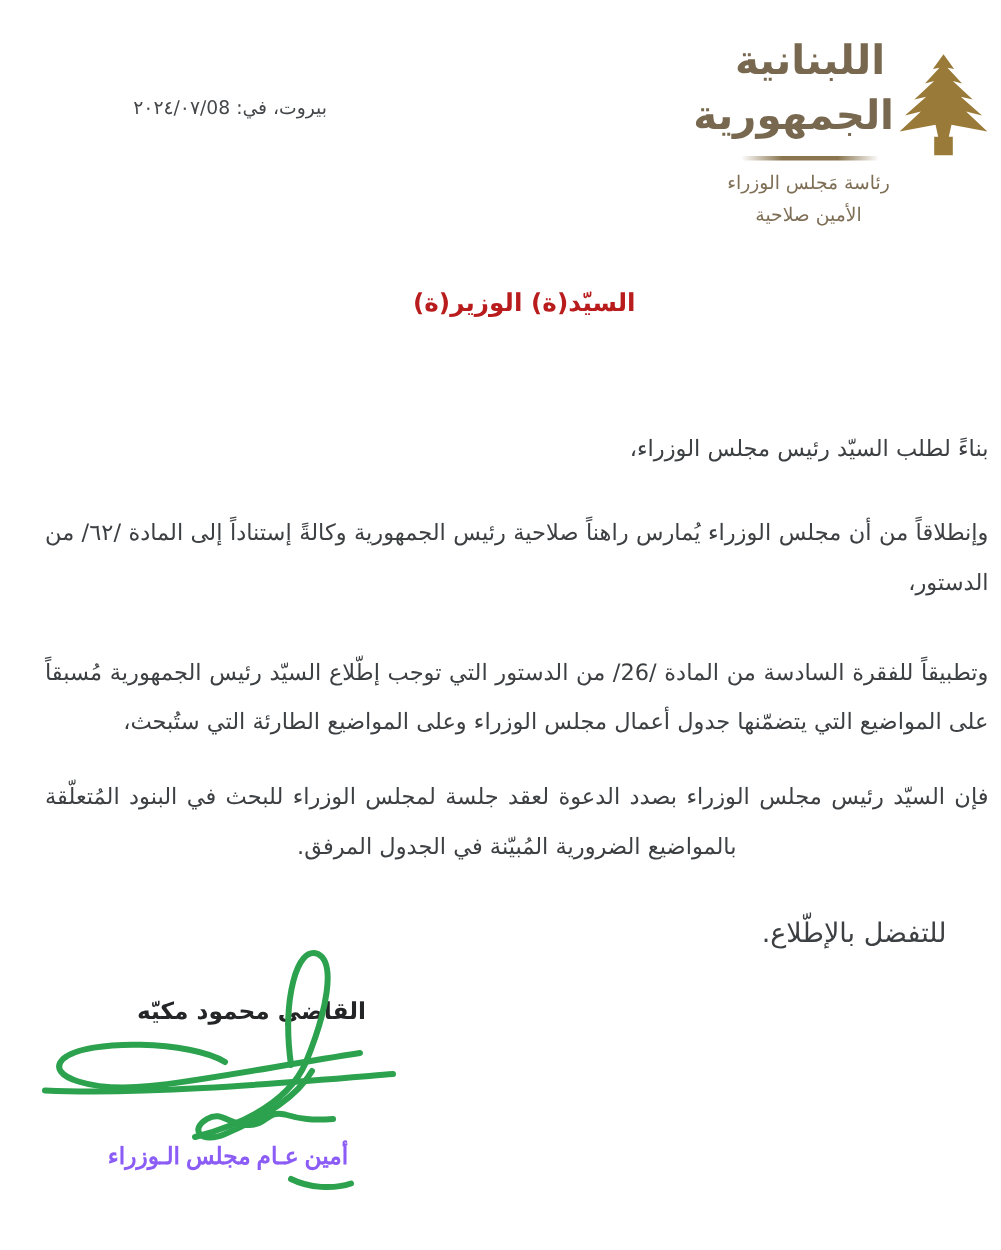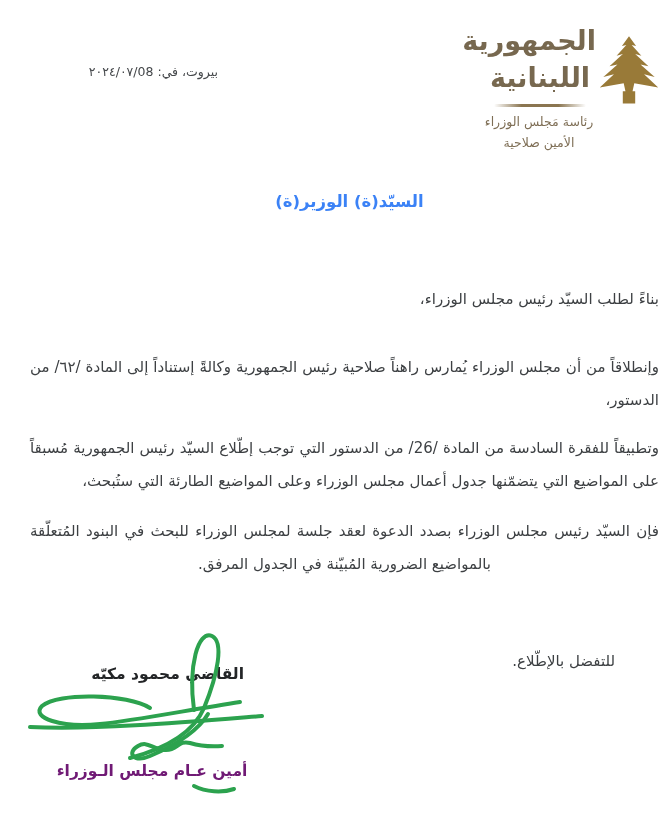--- a/index.html
+++ b/index.html
@@ -33,63 +33,63 @@
     position:absolute;top:112px;left:474px;width:130px;
     text-align:center;font-size:12.5px;line-height:20px;color:#7e6e55;
   }
   .lh-office{
     position:absolute;top:133px;left:474px;width:130px;
     text-align:center;font-size:12.5px;line-height:20px;color:#7e6e55;
   }
   
   .recipient{
     position:absolute;top:192px;left:0;right:0;
-    text-align:center;font-size:16.5px;font-weight:bold;color:#3b82f6;
+    text-align:center;font-size:16.5px;font-weight:bold;color:#b91c1c;
     margin:0;
     padding-left:32px;
   }
   
   .para{
     position:absolute;left:19px;width:629px;margin:11px;
     font-size:15px;line-height:33px;color:#3d4043;
     direction:rtl;text-align:justify;text-align-last:right;
   }
   .p1{top:272px;}
-  .p2{top:340px;}
+  .p2{top:328px;}
   .p3{top:421px;}
   .p4{top:504px;text-align-last:center;}
   .closing{
-    position:absolute;top:612px;right:52px;
-    font-size:15px;color:#3d4043;direction:rtl;margin-top:40px;
+    position:absolute;top:612px;right:36px;
+    font-size:18px;color:#3d4043;direction:rtl;
   }
   
   .sig-name{
     position:absolute;top:665px;left:78px;width:166px;
     font-size:15.5px;font-weight:bold;color:#232527;
     direction:rtl;text-align:right;z-index:1;
   }
   .sig-title{
     position:absolute;top:762px;left:48px;width:208px;
-    font-size:15.5px;font-weight:bold;color:#701a75;
-    direction:rtl;text-align:center;z-index:1;
+    font-size:15.5px;font-weight:bold;color:#8b5cf6;
+    direction:rtl;text-align:center;z-index:1;font-family:Liberation Serif, serif;
   }
   .sig-ink{position:absolute;top:626px;left:28px;width:240px;height:172px;z-index:2;}
 </style>
 </head>
 <body>
 
 <div class="page">
 
   <div class="meta">
     <div>بيروت، في: ٢٠٢٤/٠٧/08</div>
   </div>
 
   <div class="callig">
+    <div>اللبنانية</div>
     <div>الجمهورية</div>
-    <div>اللبنانية</div>
   </div>
 
   <svg class="cedar" viewBox="0 0 70 82" aria-hidden="true">
     <path fill="#997a38" d="M35,4 L27,15 L32,14 L21,26 L28,24 L13,38 L22,36 L6,50 L18,47 L2,62 L29,57 L31,66 L28,66 L28,80 L42,80 L42,66 L39,66 L41,57 L68,62 L52,47 L64,50 L48,36 L57,38 L42,24 L49,26 L38,14 L43,15 Z"></path>
   </svg>
 
   <div class="lh-divider"></div>
 
   <div class="lh-org">رئاسة مَجلس الوزراء</div>
   <div class="lh-office">الأمين صلاحية</div>

